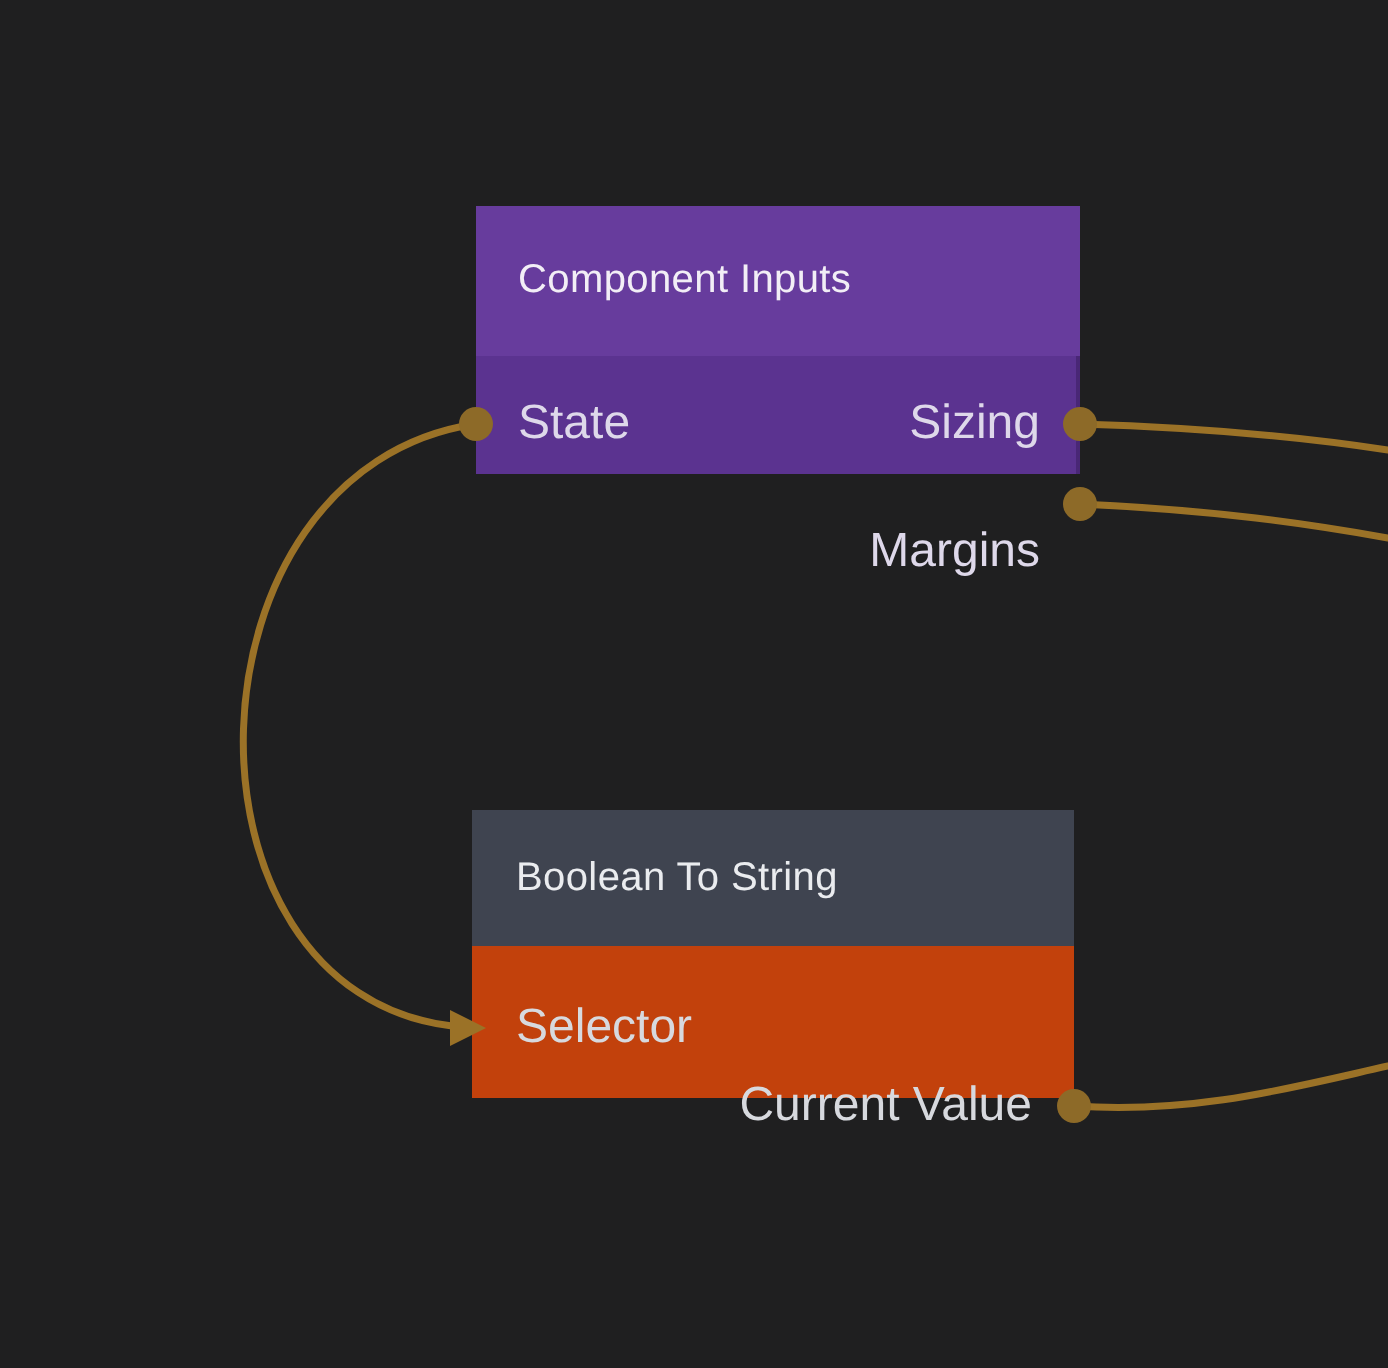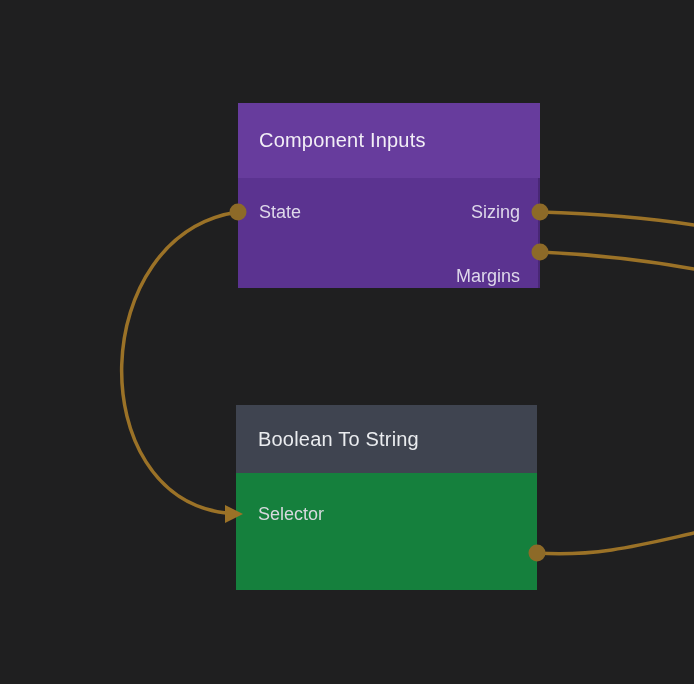--- a/index.html
+++ b/index.html
@@ -29,34 +29,34 @@
   }
   .node-title {
     font-size: 20px;
     font-weight: 400;
     letter-spacing: 0.2px;
   }
   .port {
     position: absolute;
     height: 24px;
     line-height: 24px;
-    font-size: 18px;
+    font-size: 24px;
     font-weight: 400;
     white-space: nowrap;
   }
   .port.right { text-align: center; }
 
   
-  .node.purple { left: 238px; top: 103px; width: 302px; height: 185px; background: #5b3390; box-shadow: inset -2px 0 0 rgba(20,5,40,0.25); }
+  .node.purple { left: 238px; top: 103px; width: 302px; height: 134px; background: #5b3390; box-shadow: inset -2px 0 0 rgba(20,5,40,0.25); }
   .node.purple .node-header { height: 75px; background: #673c9d; padding-left: 21px; }
   .node.purple .node-title { color: #f2eef6; }
   .node.purple .port { color: #ded8ea; }
 
   
-  .node.dark { left: 236px; top: 405px; width: 301px; height: 185px; background: #15803d; }
+  .node.dark { left: 236px; top: 405px; width: 301px; height: 144px; background: #c2410c; }
   .node.dark .node-header { height: 68px; background: #3f4450; padding-left: 22px; }
   .node.dark .node-title { color: #eaecef; }
   .node.dark .port { color: #d7d9de; }
 
   svg.wires {
     position: absolute;
     left: 0; top: 0;
     z-index: 2;
     pointer-events: none;
   }
@@ -82,20 +82,23 @@
     </div>
   </div>
 
   <div class="node dark">
     <div class="node-header">
       <span class="node-title">Boolean To String</span>
     </div>
     <div class="port left" style="left:22px; top:97px;">
       <span>Selector</span>
     </div>
+    <div class="port right" style="right:21px; top:136px;">
+      <span>Current Value</span>
+    </div>
   </div>
 
   <svg class="wires" width="694" height="684" viewBox="0 0 694 684">
     <path class="wire" d="M 238 212 C 88 234, 82 496, 226 513" stroke="#9b7227"></path>
     <polygon points="243,514 225,505 225,523" fill="#9b7227"></polygon>
 
     <path class="wire" d="M 540 212 C 608 214, 655 219, 694 225" stroke="#9b7227"></path>
     <path class="wire" d="M 540 252 C 608 255, 655 262, 694 269" stroke="#9b7227"></path>
     <path class="wire" d="M 537 553 C 598 557, 645 544, 694 533" stroke="#9b7227"></path>
 

